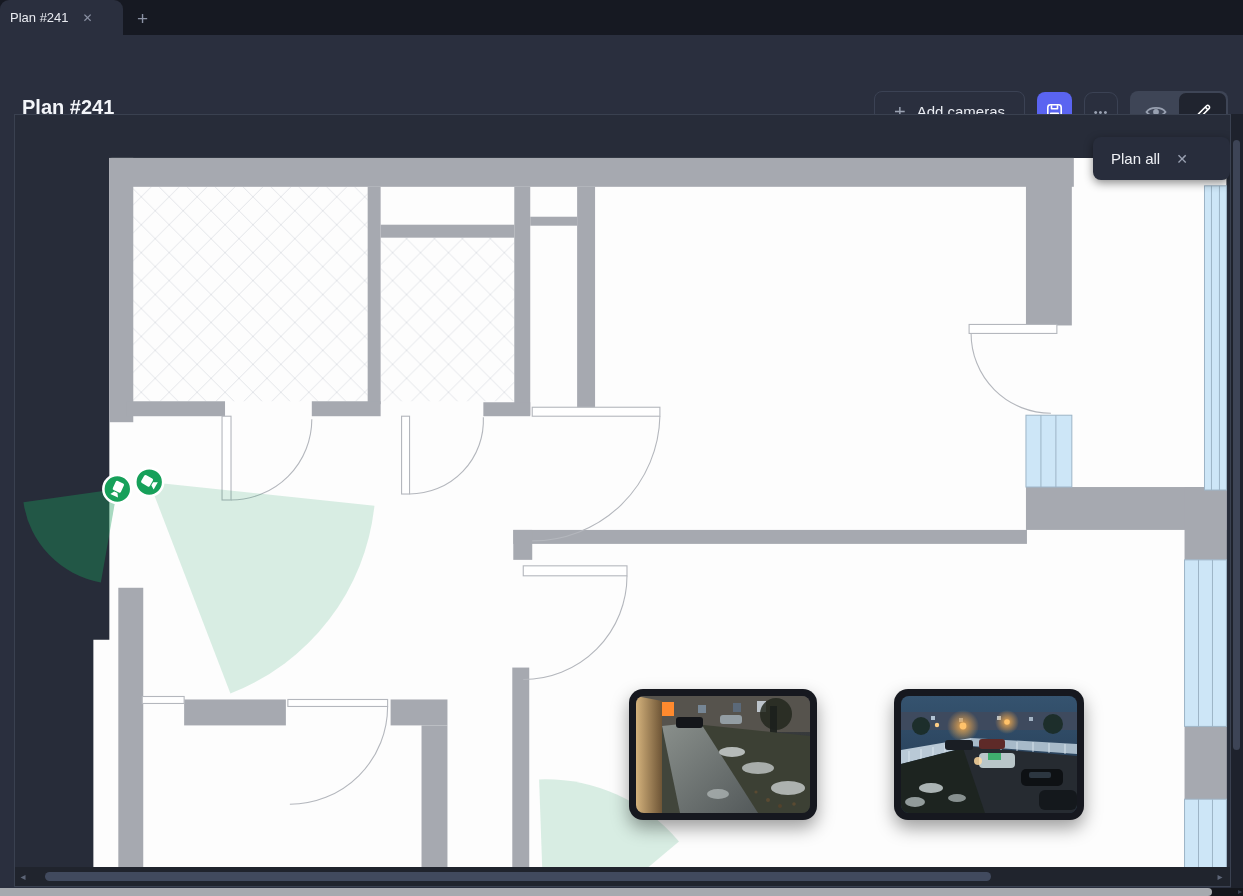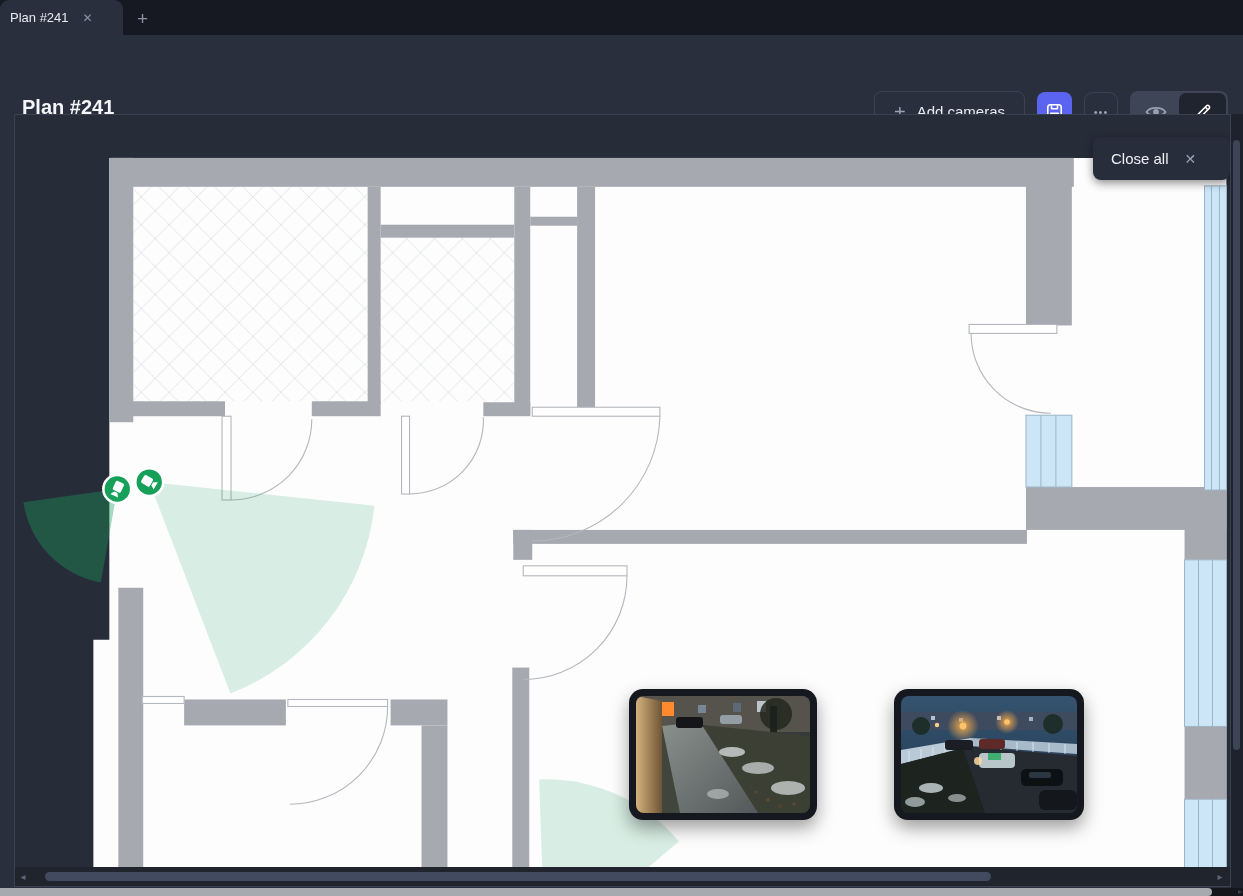--- a/index.html
+++ b/index.html
@@ -207,21 +207,21 @@
             <g transform="rotate(30)" fill="#ffffff">
               <rect x="-7.5" y="-4.5" width="10" height="9" rx="1.6"></rect>
               <path d="M3.5 -1.8 L7.5 -4.2 L7.5 4.2 L3.5 1.8 Z"></path>
             </g>
           </g>
         </g>
       </g>
     </svg>
 
     <div class="close-all">
-      <span class="close-all-label">Close all</span>
+      <span class="close-all-label">Plan all</span>
       <span class="close-all-x">✕</span>
     </div>
 
     <div class="thumb thumb-1">
       <svg class="thumb-video" viewBox="0 0 174 117" preserveAspectRatio="none">
         <defs>
           <linearGradient id="s1bg" x1="0" y1="0" x2="0" y2="1">
             <stop offset="0" stop-color="#4c4c4e"></stop>
               <stop offset="0.35" stop-color="#35383a"></stop>
               <stop offset="1" stop-color="#2b2e2e"></stop>

